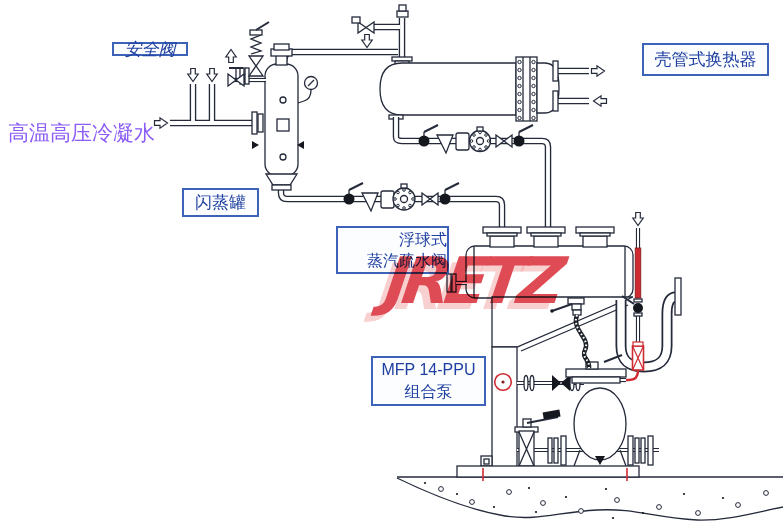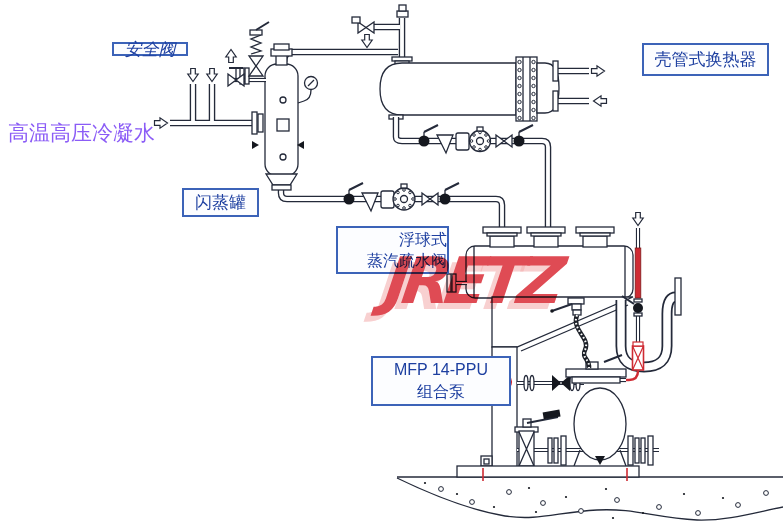--- a/index.html
+++ b/index.html
@@ -7,21 +7,21 @@
          font-family:"Liberation Sans",sans-serif;}
   #stage svg{position:absolute;left:0;top:0;z-index:1;}
   .lbl{position:absolute;box-sizing:border-box;border:2px solid #3c63b8;background:#fcfdff;
        color:#1d3fa0;display:flex;flex-direction:column;align-items:center;justify-content:center;
        text-align:center;font-size:17px;line-height:21px;z-index:2;}
   .freetext{position:absolute;color:#8b5cf6;font-size:21px;z-index:2;white-space:nowrap;}
   #lbl-safety{left:112px;top:42px;width:76px;height:14px;font-style:italic;}
   #lbl-hx{left:642px;top:31px;width:127px;height:33px;margin-top:12px;}
   #lbl-flash{left:182px;top:176px;width:77px;height:29px;margin-top:12px;}
   #lbl-trap{left:336px;top:226px;width:113px;height:48px;font-size:16px;line-height:21px;align-items:flex-end;}
-  #lbl-pump{left:371px;top:356px;width:140px;height:50px;font-size:16px;line-height:22px;}
+  #lbl-pump{left:371px;top:356px;width:115px;height:50px;font-size:16px;line-height:22px;}
   #txt-cond{left:8px;top:119px;}
   #watermark{position:absolute;left:386px;top:250px;z-index:3;font-weight:bold;font-style:italic;
        font-size:64px;line-height:62px;letter-spacing:-7px;color:#d8232e;opacity:.82;
        transform:skewX(-8deg);mix-blend-mode:multiply;
        text-shadow:-6px 6px 0 rgba(240,158,158,.6);
        font-family:"DejaVu Sans","Liberation Sans",sans-serif;}
   
   .p{stroke:#242a3a;stroke-width:6.5;fill:none;stroke-linejoin:round;}
   .pi{stroke:#fff;stroke-width:3.8;fill:none;stroke-linejoin:round;}
   .pt{stroke:#242a3a;stroke-width:4.2;fill:none;stroke-linejoin:round;}

